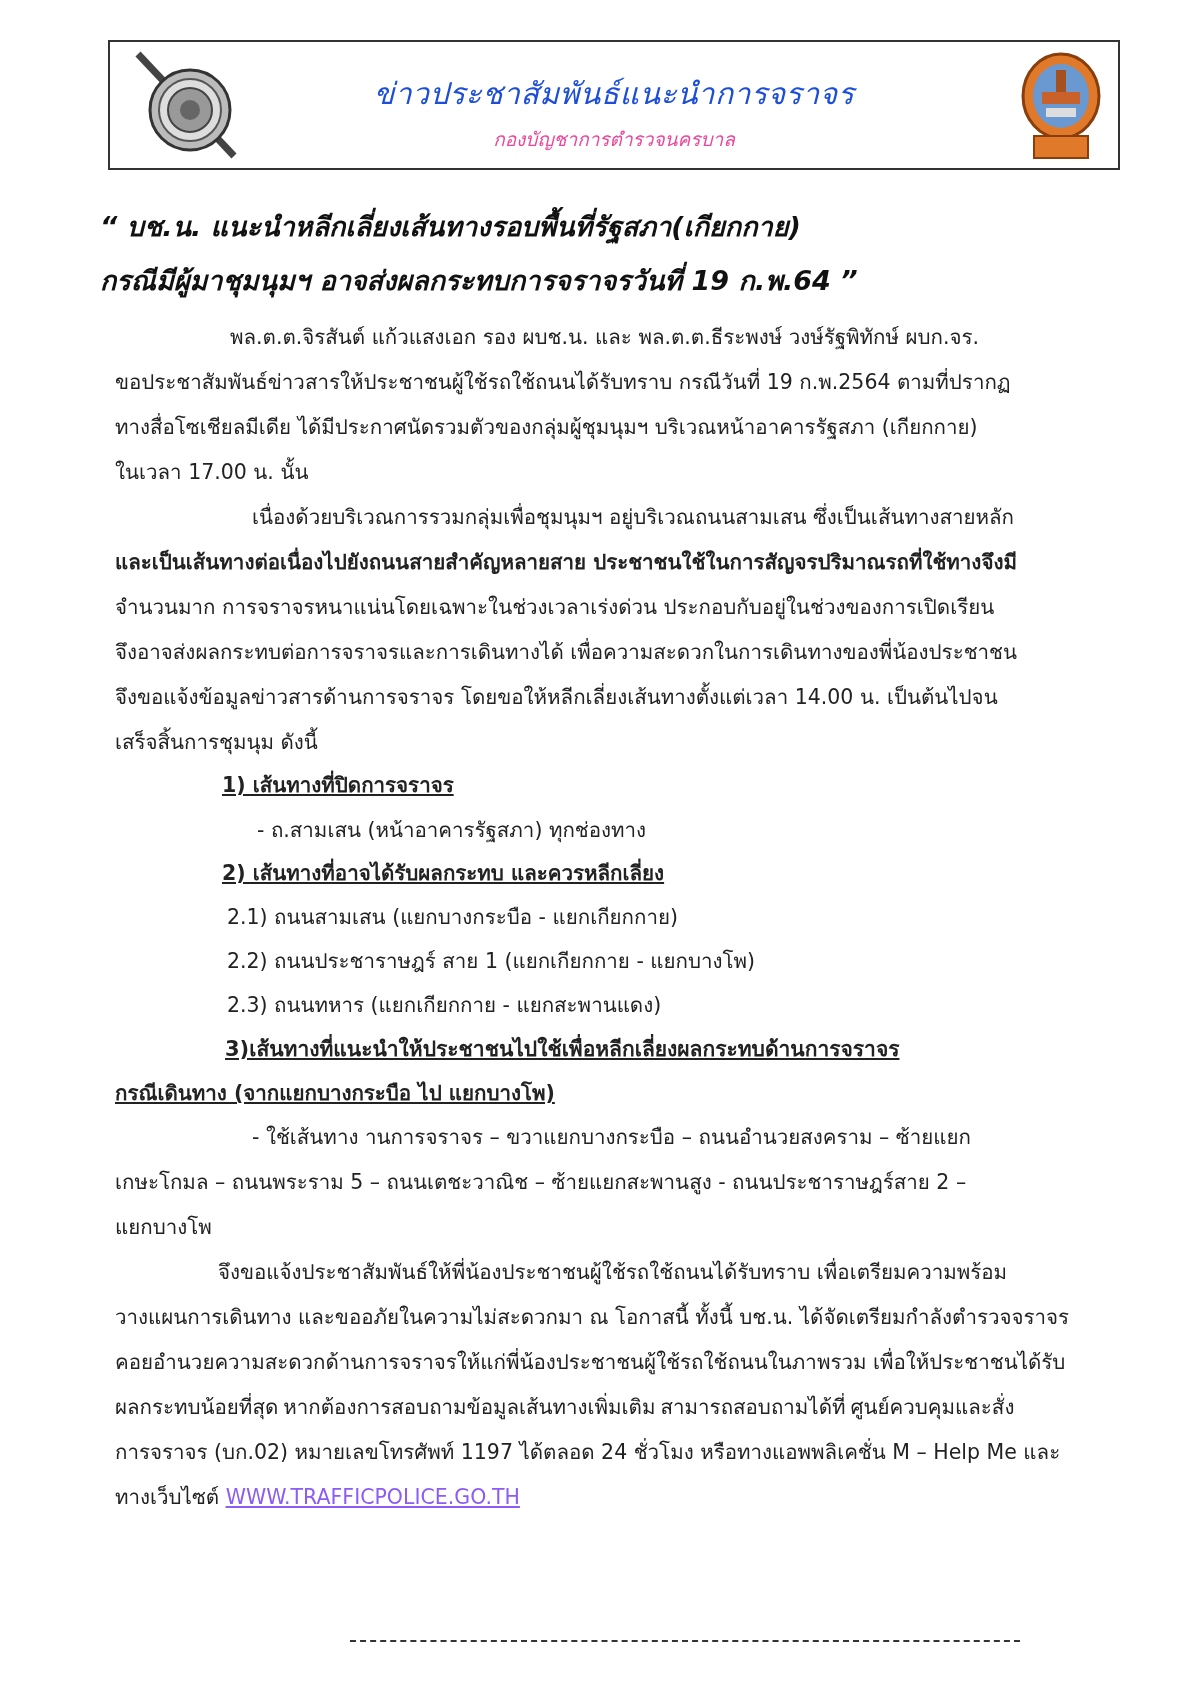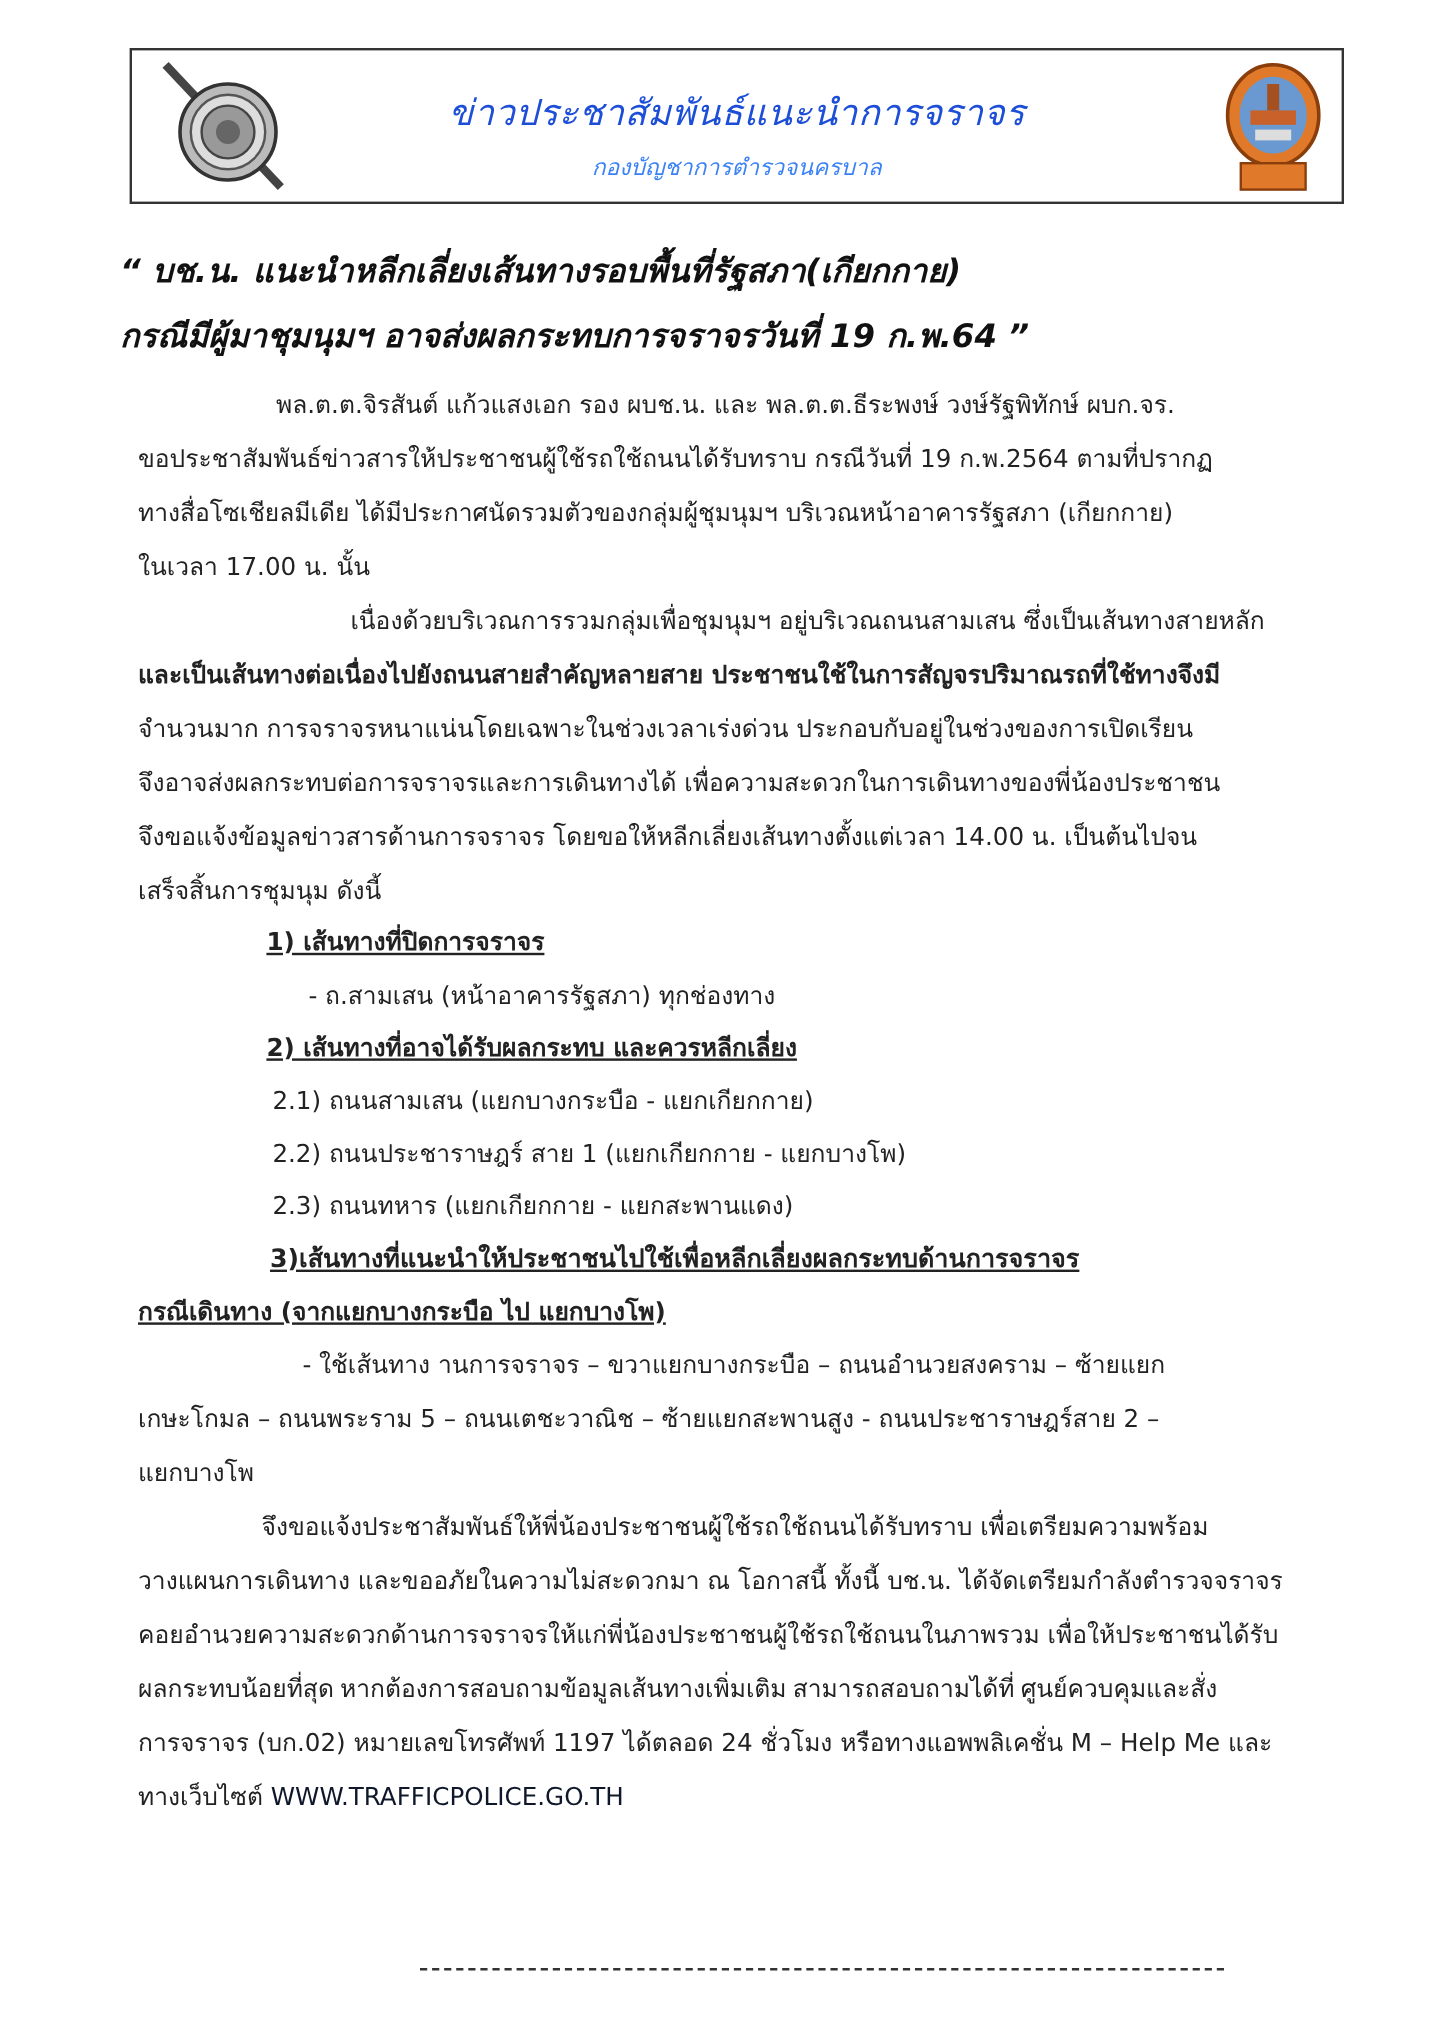--- a/index.html
+++ b/index.html
@@ -12,31 +12,31 @@
       border: 2px solid #333; box-sizing: border-box;
     }
     .logo-left { position: absolute; left: 16px; top: 6px; width: 118px; height: 115px; }
     .logo-right { position: absolute; right: 14px; top: 10px; width: 86px; height: 110px; }
     .header-title {
       position: absolute; left: 0; right: 0; top: 28px; text-align: center;
       font-size: 30px; font-style: italic; color: #1d4ed8; letter-spacing: 0.5px;
     }
     .header-sub {
       position: absolute; left: 0; right: 0; top: 82px; text-align: center;
-      font-size: 19px; font-style: italic; color: #3b82f6;
+      font-size: 19px; font-style: italic; color: #ec4899;
     }
     .headline {
       position: absolute; left: 100px; right: 80px; top: 200px; text-align: left;
       font-size: 27px; font-weight: bold; font-style: italic; line-height: 54px; color: #111;
     }
     .body-text {
       position: absolute; left: 115px; width: 985px; font-size: 20.5px; color: #222;
     }
     .sec-head { font-weight: bold; text-decoration: underline; }
-    .link { color: #0f172a; }
+    .link { color: #8b5cf6; text-decoration: underline; }
     .dash-line {
       position: absolute; left: 350px; top: 1640px; width: 670px;
       border-top: 2px dashed #333;
     }
     .line { position: absolute; left: 0; white-space: nowrap; }
   </style>
 </head>
 <body>
 
 <div class="header-box">
@@ -66,21 +66,21 @@
   <div>กรณีมีผู้มาชุมนุมฯ อาจส่งผลกระทบการจราจรวันที่ 19 ก.พ.64 ”</div>
 </div>
 
 <div class="body-text" style="top:320px;">
 
   <div class="line" style="top:0; left:115px;">พล.ต.ต.จิรสันต์ แก้วแสงเอก รอง ผบช.น. และ พล.ต.ต.ธีระพงษ์  วงษ์รัฐพิทักษ์ ผบก.จร.</div>
   <div class="line" style="top:45px;">ขอประชาสัมพันธ์ข่าวสารให้ประชาชนผู้ใช้รถใช้ถนนได้รับทราบ กรณีวันที่ 19 ก.พ.2564 ตามที่ปรากฏ</div>
   <div class="line" style="top:90px;">ทางสื่อโซเชียลมีเดีย ได้มีประกาศนัดรวมตัวของกลุ่มผู้ชุมนุมฯ บริเวณหน้าอาคารรัฐสภา (เกียกกาย)</div>
   <div class="line" style="top:135px;">ในเวลา 17.00 น. นั้น</div>
 
-  <div class="line" style="top:180px; left:137px;margin-left:40px;">เนื่องด้วยบริเวณการรวมกลุ่มเพื่อชุมนุมฯ อยู่บริเวณถนนสามเสน ซึ่งเป็นเส้นทางสายหลัก</div>
+  <div class="line" style="top:180px; left:137px;">เนื่องด้วยบริเวณการรวมกลุ่มเพื่อชุมนุมฯ อยู่บริเวณถนนสามเสน ซึ่งเป็นเส้นทางสายหลัก</div>
   <div class="line" style="top:225px;font-weight:bold;">และเป็นเส้นทางต่อเนื่องไปยังถนนสายสำคัญหลายสาย ประชาชนใช้ในการสัญจรปริมาณรถที่ใช้ทางจึงมี</div>
   <div class="line" style="top:270px;">จำนวนมาก การจราจรหนาแน่นโดยเฉพาะในช่วงเวลาเร่งด่วน ประกอบกับอยู่ในช่วงของการเปิดเรียน</div>
   <div class="line" style="top:315px;">จึงอาจส่งผลกระทบต่อการจราจรและการเดินทางได้ เพื่อความสะดวกในการเดินทางของพี่น้องประชาชน</div>
   <div class="line" style="top:360px;">จึงขอแจ้งข้อมูลข่าวสารด้านการจราจร โดยขอให้หลีกเลี่ยงเส้นทางตั้งแต่เวลา 14.00 น. เป็นต้นไปจน</div>
   <div class="line" style="top:405px;">เสร็จสิ้นการชุมนุม ดังนี้</div>
 
   <div class="line sec-head" style="top:448px; left:107px;">1) เส้นทางที่ปิดการจราจร</div>
   <div class="line" style="top:493px; left:142px;">- ถ.สามเสน (หน้าอาคารรัฐสภา) ทุกช่องทาง</div>
 
   <div class="line sec-head" style="top:536px; left:107px;">2) เส้นทางที่อาจได้รับผลกระทบ และควรหลีกเลี่ยง</div>

